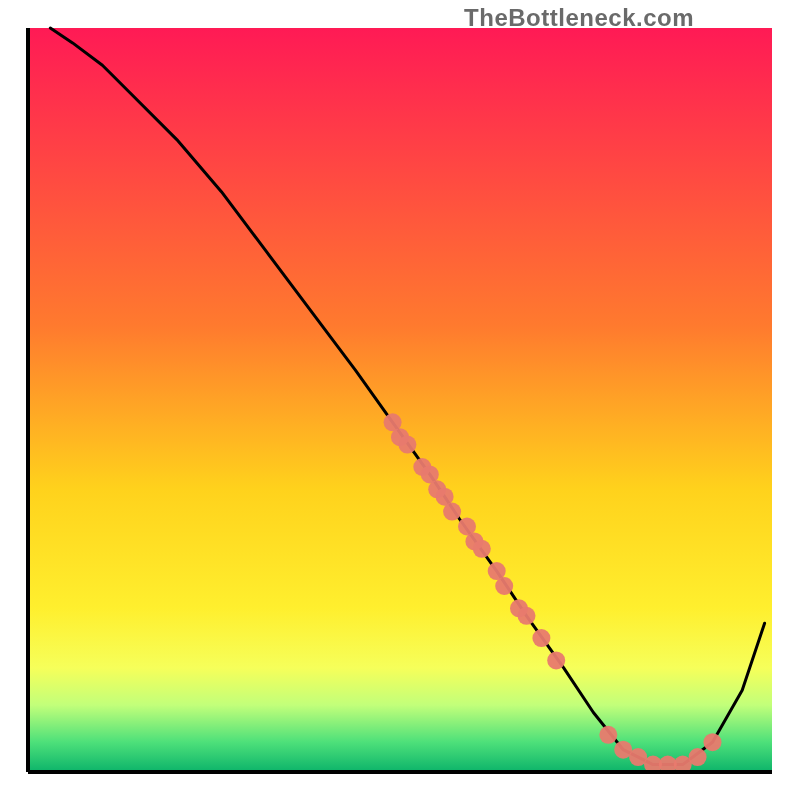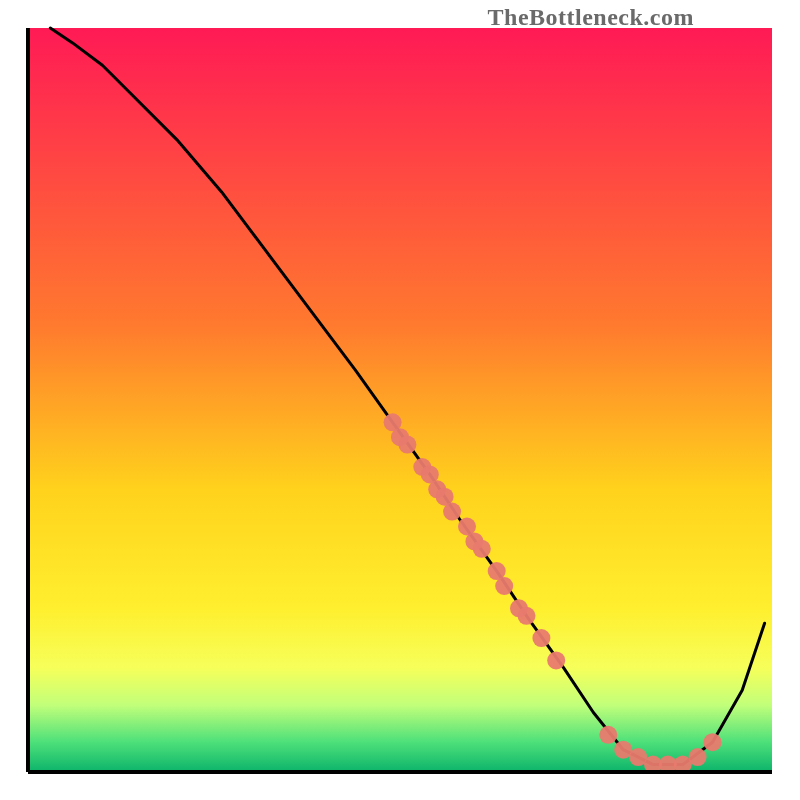--- a/index.html
+++ b/index.html
@@ -7,21 +7,20 @@
     padding: 0;
     width: 800px;
     height: 800px;
     background: #ffffff;
     font-family: Arial, Helvetica, sans-serif;
   }
   .chart-wrap {
     position: relative;
     width: 704px;
     height: 800px;
-    font-family: Liberation Serif, serif;
   }
   .watermark {
     position: absolute;
     top: 4px;
     right: 10px;
     font-size: 24px;
     font-weight: 600;
     color: #6a6a6a;
     letter-spacing: 0.5px;
     z-index: 10;

